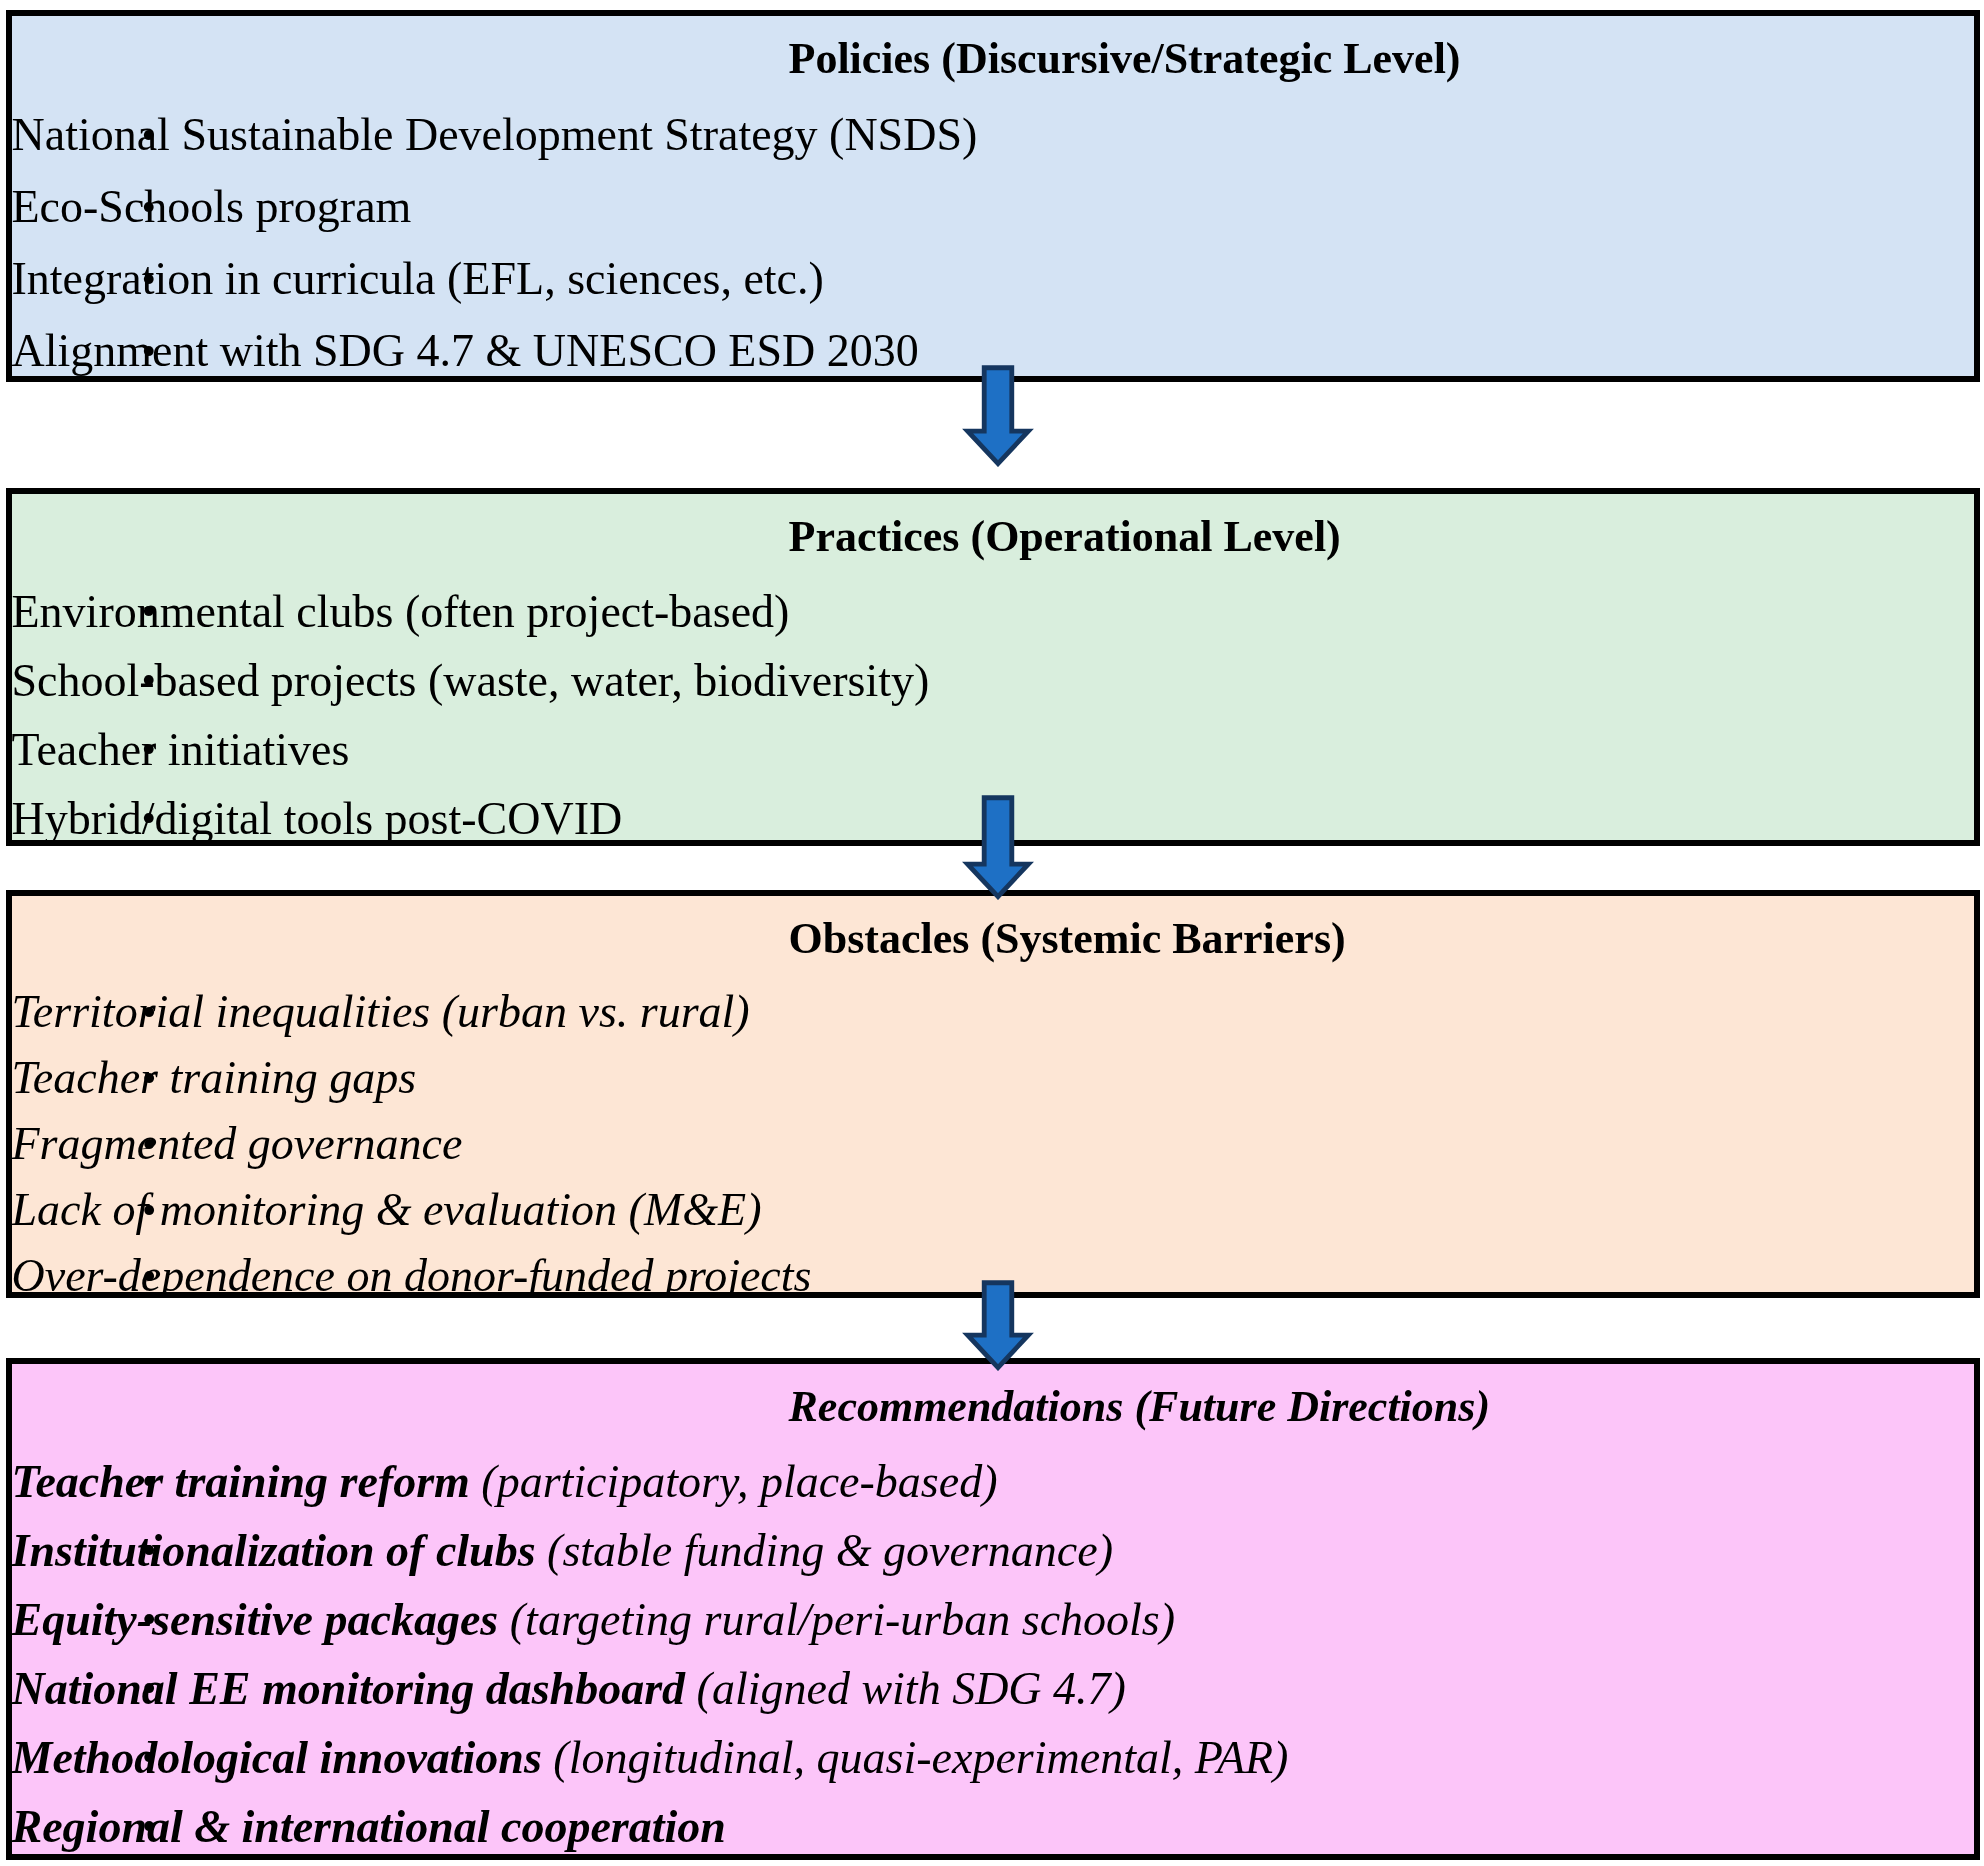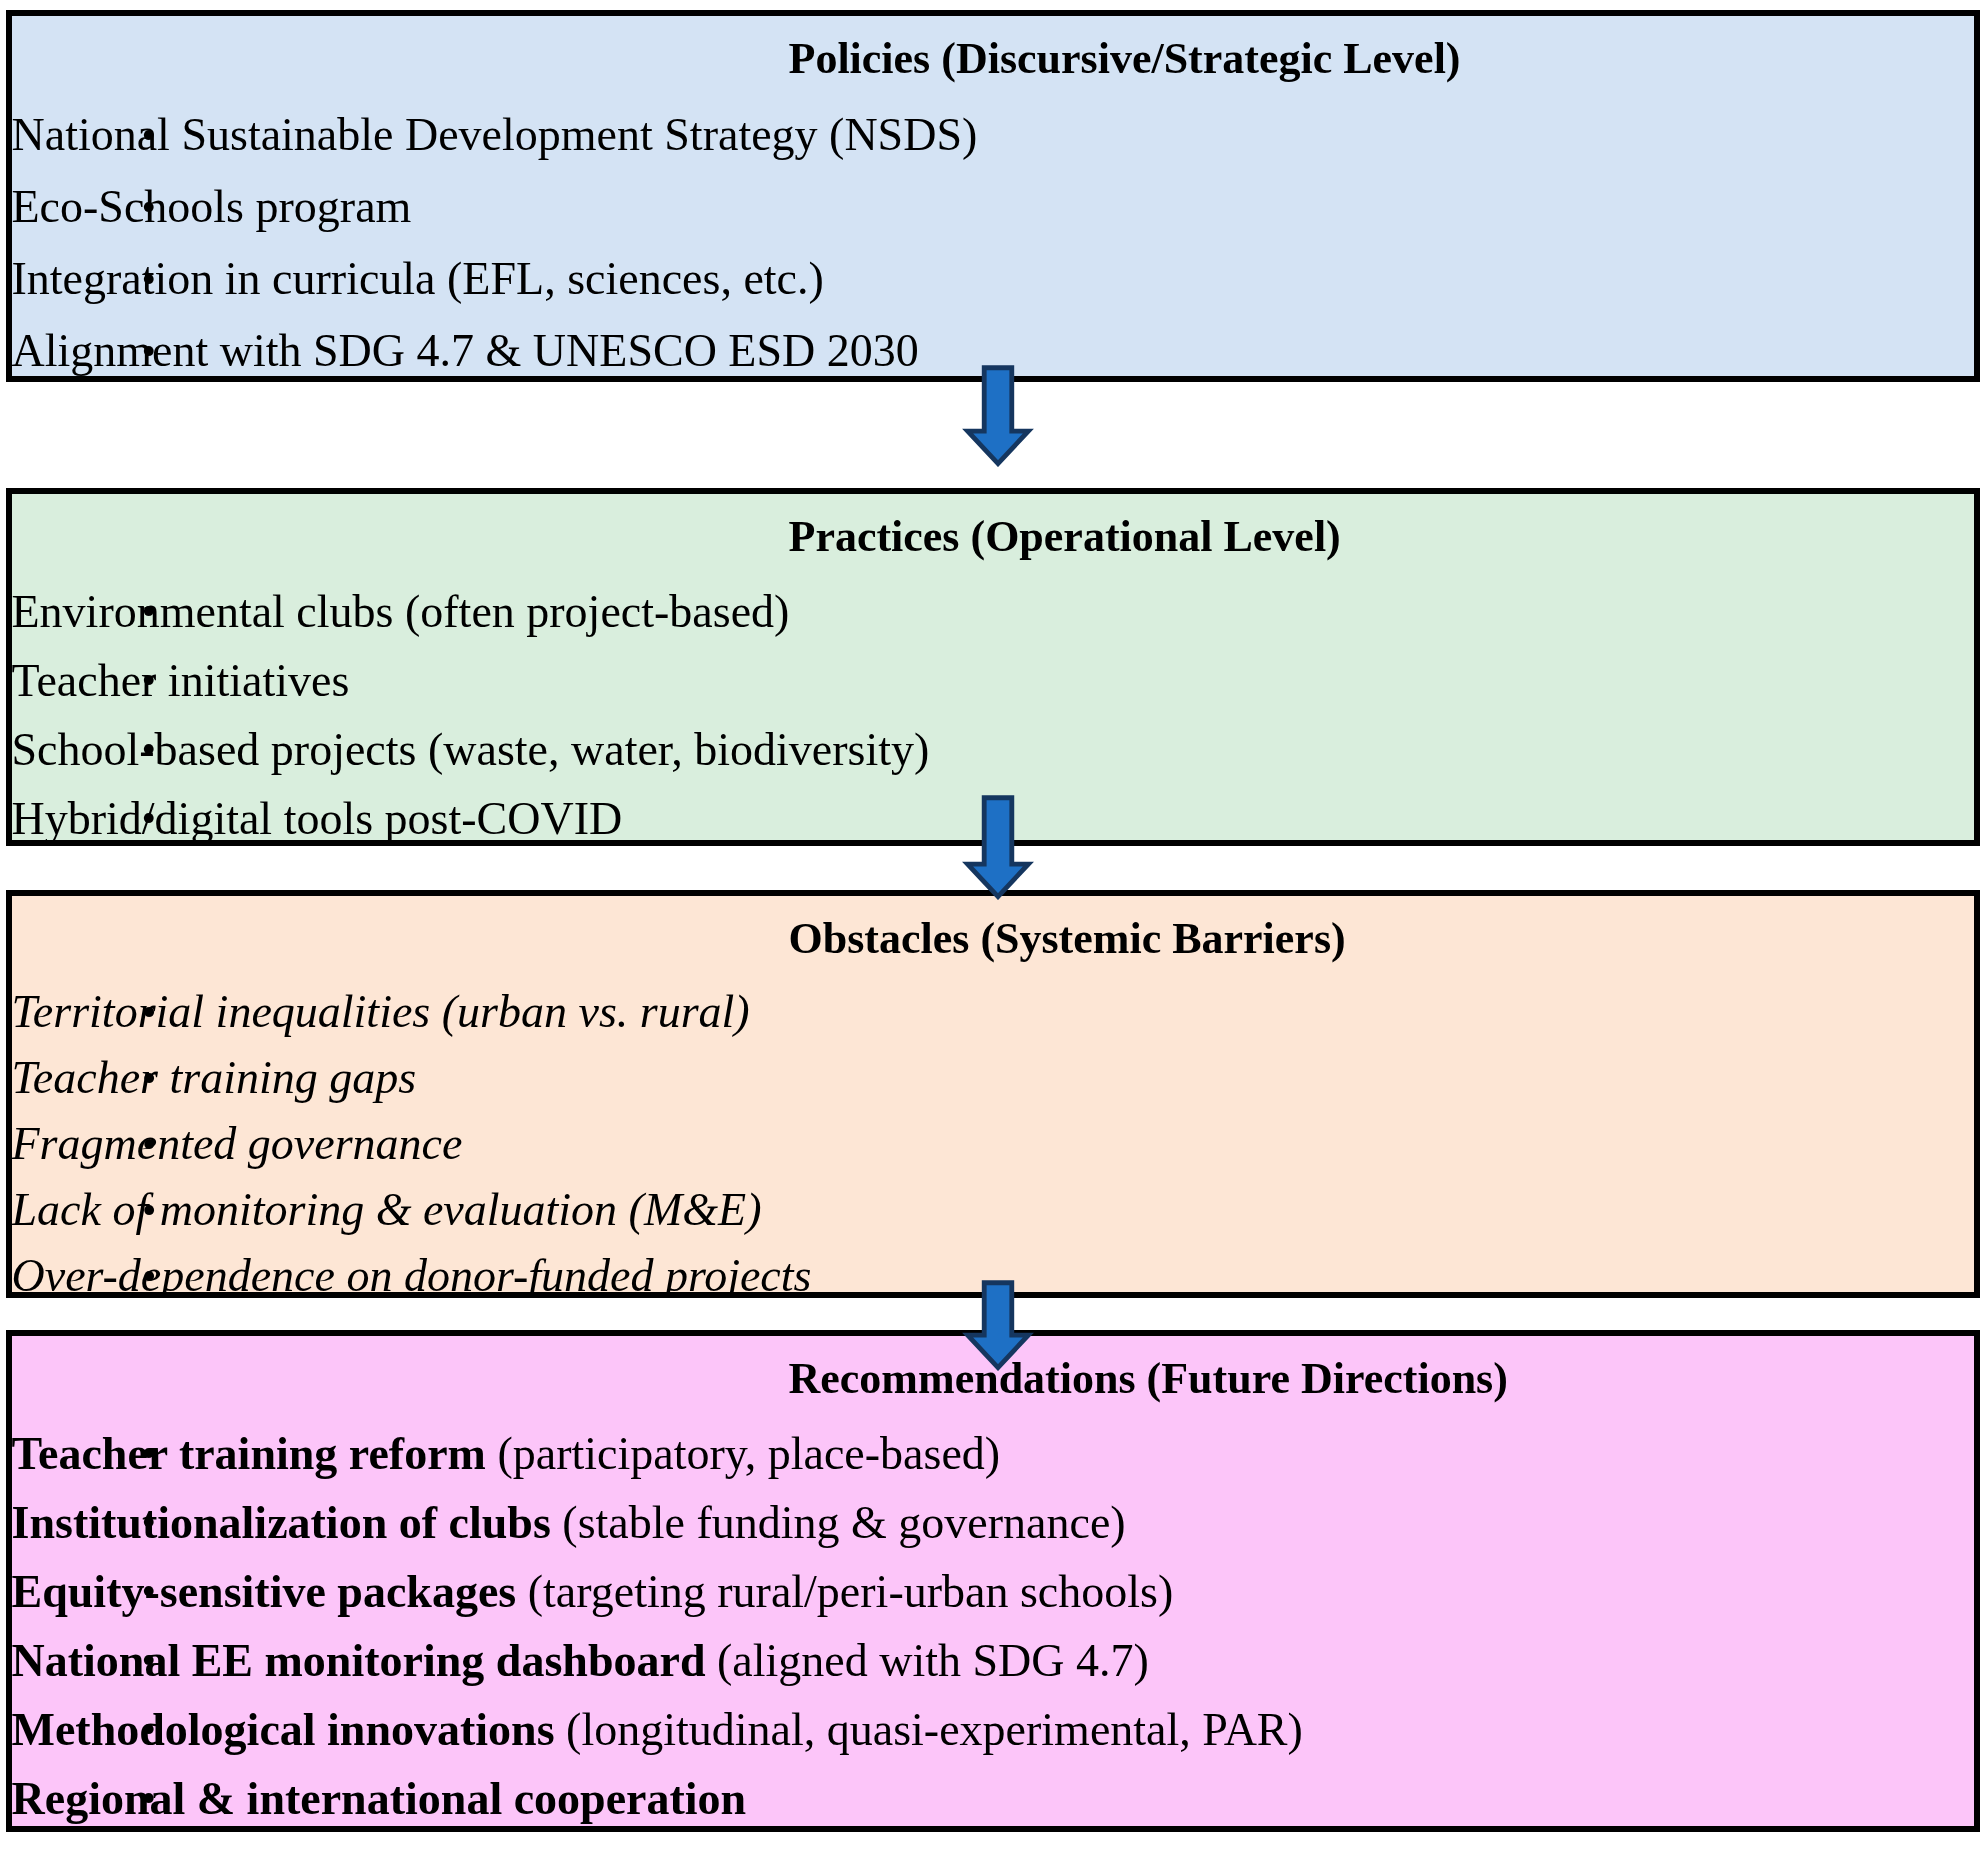--- a/index.html
+++ b/index.html
@@ -13,21 +13,21 @@
   .box {
     position:absolute;
     left:5.5px; width:1974px;
     border:6.2px solid #000000;
     box-sizing:border-box;
     overflow:hidden;
   }
   .box-policies        { top:9.7px;   height:372px; }
   .box-practices       { top:455px;  height:358px; }
   .box-obstacles       { top:890px; height:408px; }
-  .box-recommendations { top:1330px; height:502px; }
+  .box-recommendations { top:1358px; height:502px;font-style:italic; }
 
   .box-title {
     margin:0;
     padding:11px 0 0 777px;
     font-size:44px;
     font-weight:bold;
     line-height:64px;
     white-space:nowrap;
   }
   ul.bullets {
@@ -78,22 +78,22 @@
   </section>
 
   <svg class="arrow arrow-1" width="72" height="102" viewBox="0 0 104 148">
     <polygon points="32,4 72,4 72,96 96,96 52,143 8,96 32,96" stroke-width="7" stroke-linejoin="miter" fill="#1e70c5" stroke="#15365f"></polygon>
   </svg>
 
   <section class="box box-practices" style="background-color: rgb(217, 238, 221); margin-top: 33px;">
     <h2 class="box-title">Practices (Operational Level)</h2>
     <ul class="bullets">
       <li><span>Environmental clubs (often project-based)</span></li>
+      <li><span>School-based projects (waste, water, biodiversity)</span></li>
       <li><span>Teacher initiatives</span></li>
-      <li><span>School-based projects (waste, water, biodiversity)</span></li>
       <li><span>Hybrid/digital tools post-COVID</span></li>
     </ul>
   </section>
 
   <svg class="arrow arrow-2" width="72" height="105" viewBox="0 0 104 152">
     <polygon points="32,4 72,4 72,100 96,100 52,147 8,100 32,100" stroke-width="7" stroke-linejoin="miter" fill="#1e70c5" stroke="#15365f"></polygon>
   </svg>
 
   <section class="box box-obstacles" style="background-color: rgb(253, 230, 213);">
     <h2 class="box-title">Obstacles (Systemic Barriers)</h2>

